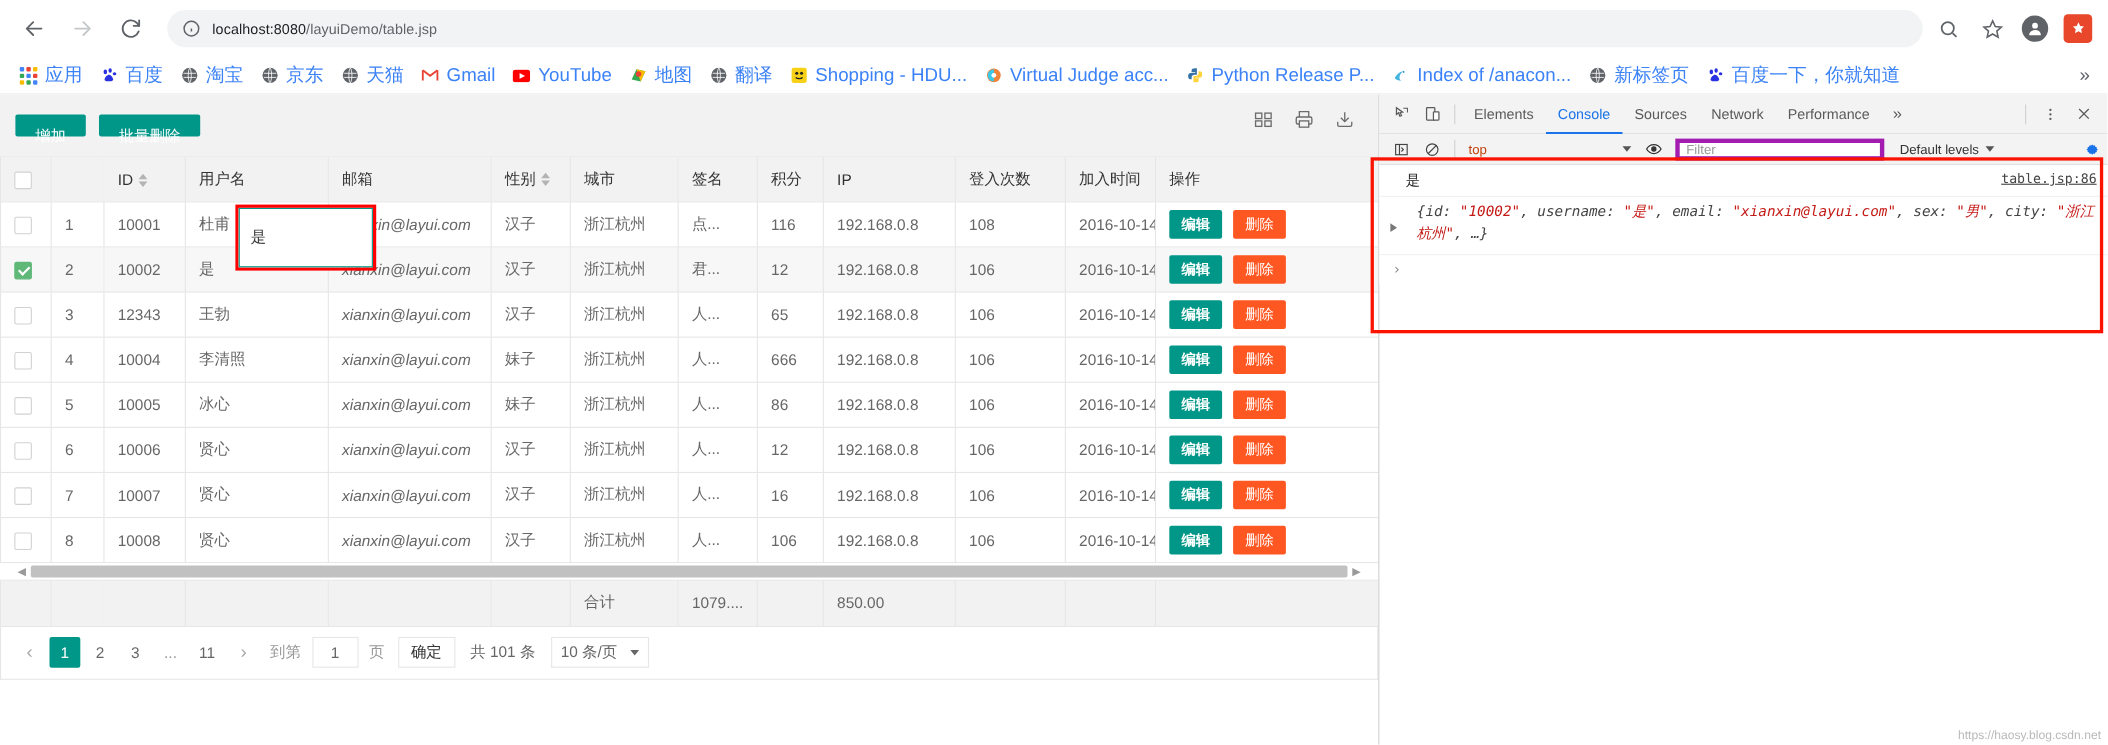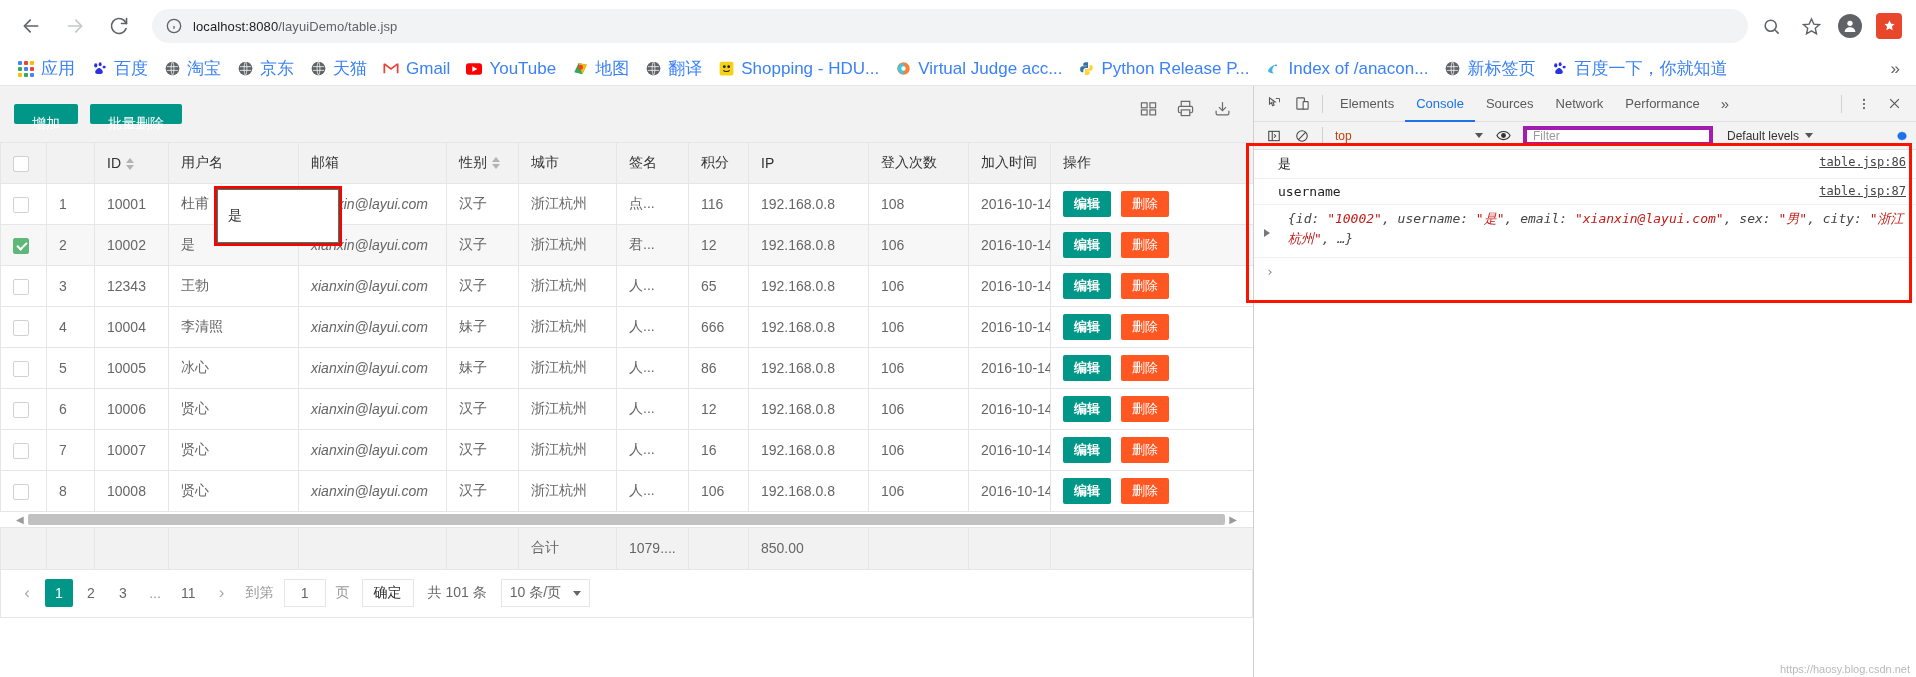--- a/index.html
+++ b/index.html
@@ -812,24 +812,20 @@
             <path d="M12 8.5A3.5 3.5 0 1 0 12 15.5 3.5 3.5 0 0 0 12 8.5zm9 3.5l-2-1.4.2-2.4-2.3-.8-1-2.2-2.3.6L12 4l-1.6 1.8-2.3-.6-1 2.2-2.3.8.2 2.4L3 12l2 1.4-.2 2.4 2.3.8 1 2.2 2.3-.6L12 20l1.6-1.8 2.3.6 1-2.2 2.3-.8-.2-2.4z"></path>
           </svg>
       </span>
     </div>
 
     <div class="console-body">
       <div class="log-line">
         <span>是</span>
         <span class="log-src">table.jsp:86</span>
       </div>
-      <div class="log-line">
-        <span>username</span>
-        <span class="log-src">table.jsp:87</span>
-      </div>
       <div class="obj-line" style="padding-top:4px;">
         <span class="tri"></span>
         <div class="obj-txt" id="objpreview"><span>{id: </span><span class="str">"10002"</span><span>, username: </span><span class="str">"是"</span><span>, email: </span><span class="str">"xianxin@layui.com"</span><span>, sex: </span><span class="str">"男"</span><span>, city: </span><span class="str">"浙江杭州"</span><span>, …}</span></div>
       </div>
       <div class="prompt-row">›</div>
     </div>
 
     <div class="redbox" style="left:-8px; top:57px; width:666px; height:160px;"></div>
   </div>
 

